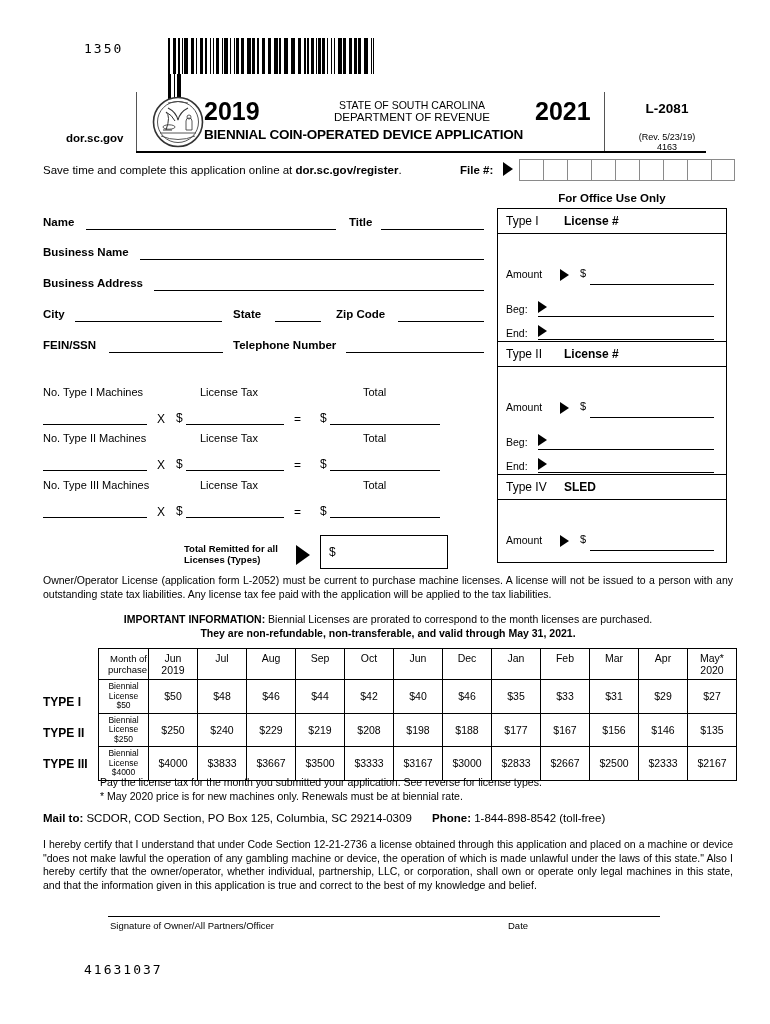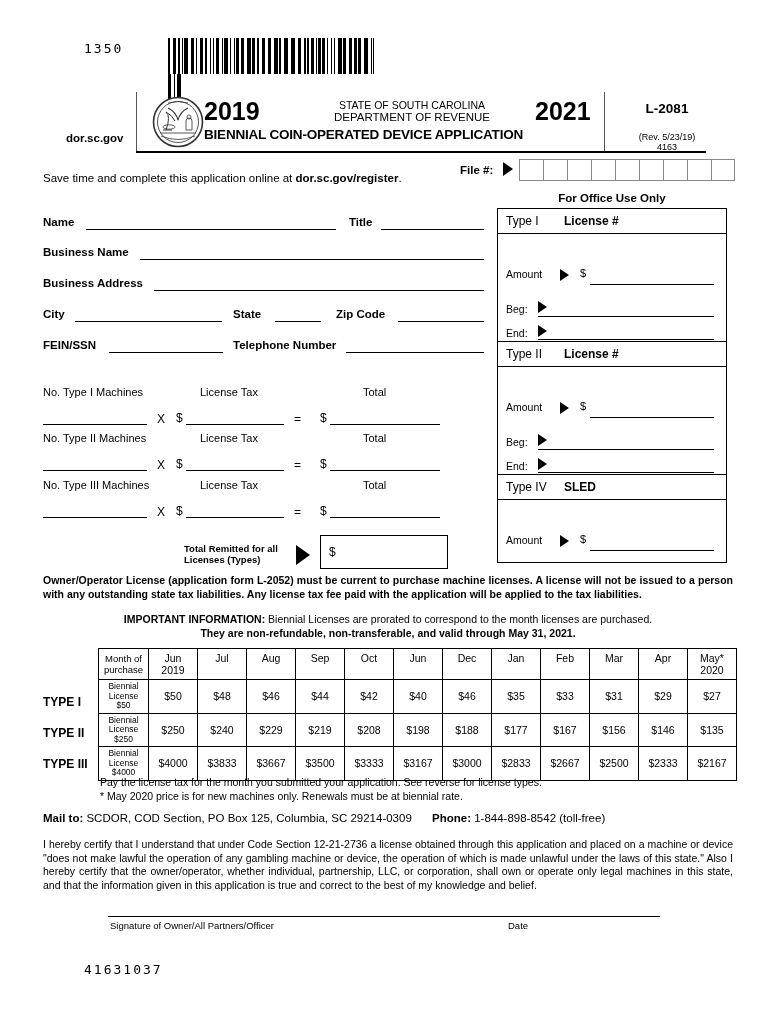--- a/index.html
+++ b/index.html
@@ -32,21 +32,21 @@
   .yr.right { left:535px; top:97px; }
   .agency { position:absolute; left:255px; top:99px; width:270px; text-align:center; font-size:10.5px; line-height:12px;padding-left:44px; }
   .agency .l2 { font-size:11.5px; }
   .formtitle { position:absolute; left:204px; top:127px; font-size:13.5px; font-weight:bold; letter-spacing:-0.2px; }
   .formno { position:absolute; left:612px; top:101px; width:110px; text-align:center; }
   .formno .fn { font-size:13.5px; font-weight:bold; }
   .formno .rev { font-size:9px; margin-top:16px; }
   .formno .cd { font-size:9px; }
 
   
-  .savetime { position:absolute; left:43px; top:172px; font-size:11.5px; }
+  .savetime { position:absolute; left:43px; top:164px; font-size:11.5px; }
   .savetime b { font-weight:bold; }
   .filelbl { position:absolute; left:460px; top:164px; font-size:11.5px; font-weight:bold; }
   .tri { display:inline-block; width:0; height:0; border-left:10px solid #000;
          border-top:7px solid transparent; border-bottom:7px solid transparent; }
   .filetri { position:absolute; left:503px; top:162px; }
   .fileboxes { position:absolute; left:519px; top:159px; display:flex; }
   .fileboxes div { width:24px; height:22px; border:1px solid #8a8a8a; border-right:none; }
   .fileboxes div:last-child { border-right:1px solid #8a8a8a; }
 
   
@@ -77,21 +77,21 @@
   .totlbl { position:absolute; left:184px; top:543px; width:120px; font-size:9.5px; font-weight:bold; line-height:11px; }
 
   
   .para { position:absolute; font-size:10.5px; line-height:13.5px; text-align:justify; }
   .ctr { position:absolute; text-align:center; font-size:10.5px; line-height:14px; }
 
   
   .rt { position:absolute; left:98px; top:648px; border-collapse:collapse; }
   .rt td, .rt th { border:1px solid #000; font-size:10.5px; text-align:center;
                    font-weight:normal; padding:0; }
-  .rt .mhdr { width:50px; font-size:9.5px; line-height:11px; padding:2px 1px; }
+  .rt .mhdr { width:50px; font-size:9.5px; line-height:11px; padding:2px 1px;text-align:right; }
   .rt .mcol { font-size:10.5px; line-height:12px; padding:3px 1px; width:49px; }
   .rt .bl { width:50px; font-size:8.5px; line-height:9.5px; padding:2px 1px; }
   .rt .val { height:30px; }
   .typelbl { position:absolute; font-size:12px; font-weight:bold; }
 
   .tnote { position:absolute; left:100px; font-size:10.5px; }
 
   
   .mailto { position:absolute; left:43px; top:812px; font-size:11.5px; }
   .phone { position:absolute; left:432px; top:812px; font-size:11.5px; }
@@ -272,21 +272,21 @@
   <div class="mc-op" style="left:294px; top:505px;">=</div>
   <div class="mc-dollar" style="left:320px; top:504px;">$</div>
   <div class="ln" style="left:330px; top:517px; width:110px;"></div>
 
   <div class="totlbl">Total Remitted for all Licenses (Types)</div>
   <div class="tri" style="position:absolute; left:296px; top:545px; border-left-width:14px; border-top-width:10px; border-bottom-width:10px;"></div>
   <div class="totalbox">
     <span>$</span>
   </div>
 
-  <div class="para" style="left:43px; top:574px; width:690px;font-weight:bold;">Owner/Operator License (application form L-2052) must be current to purchase machine licenses. A license will not be issued to a person with any outstanding state tax liabilities. Any license tax fee paid with the application will be applied to the tax liabilities.</div>
+  <div class="para" style="left:43px; top:574px; width:690px;">Owner/Operator License (application form L-2052) must be current to purchase machine licenses. A license will not be issued to a person with any outstanding state tax liabilities. Any license tax fee paid with the application will be applied to the tax liabilities.</div>
   <div class="ctr" style="left:43px; top:612px; width:690px;">
     <div>
       <b>IMPORTANT INFORMATION:</b><span> Biennial Licenses are prorated to correspond to the month licenses are purchased.</span>
     </div>
     <div style="font-weight:bold;">They are non-refundable, non-transferable, and valid through May 31, 2021.</div>
   </div>
 
   <table class="rt">
     <tbody id="rt-body">
         <tr>

